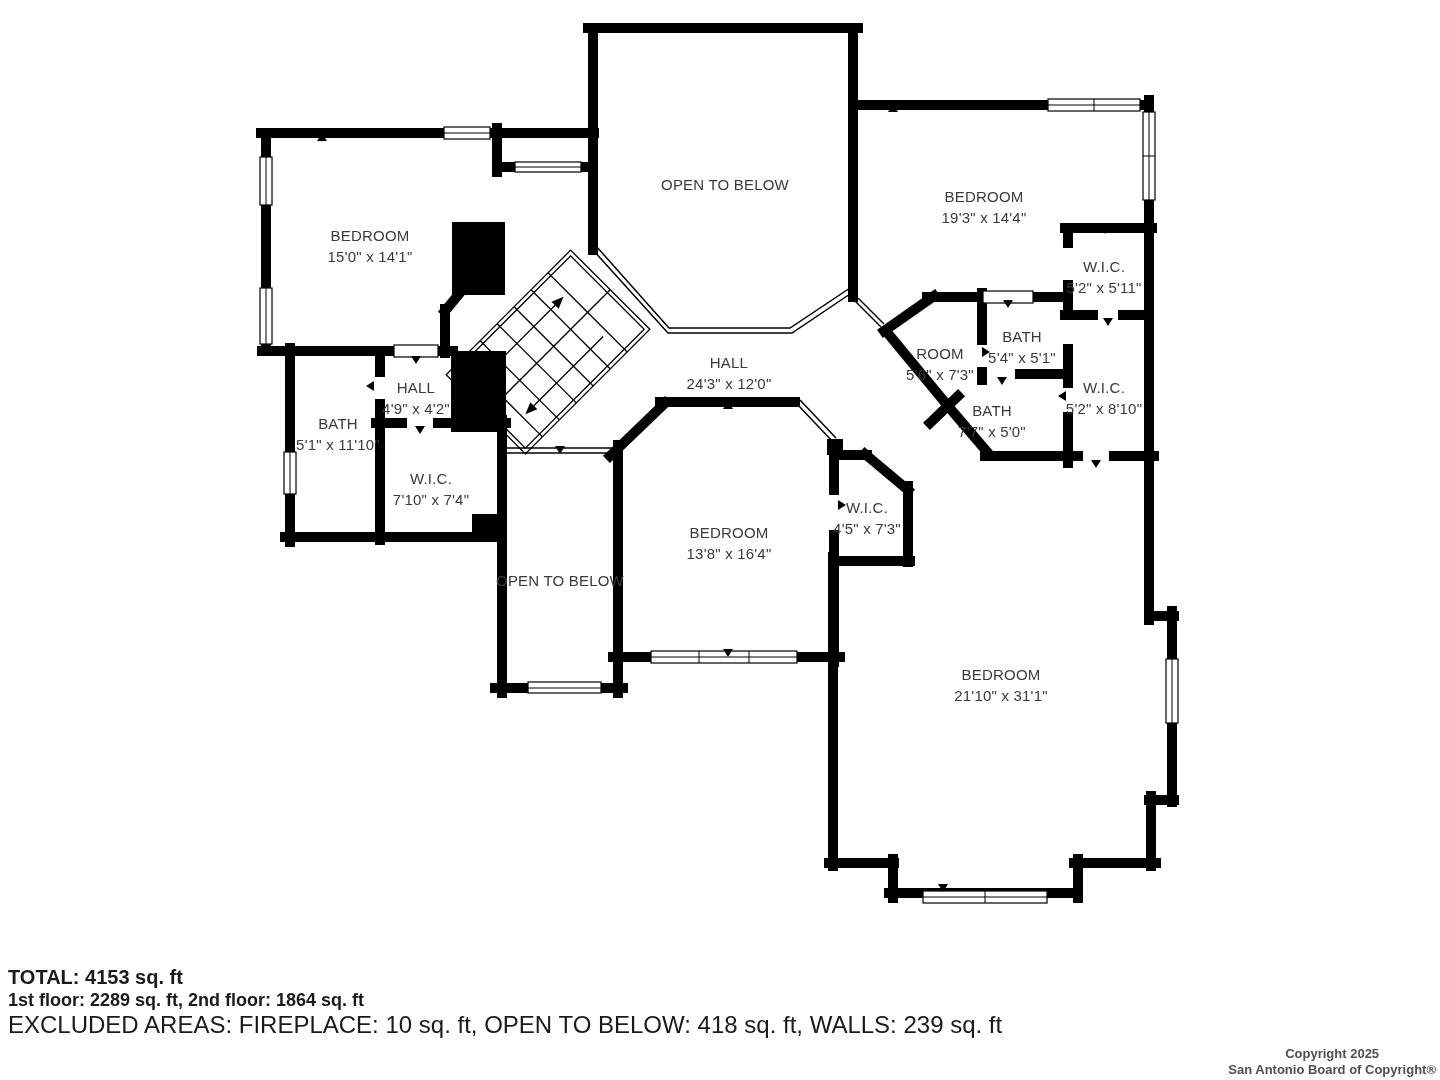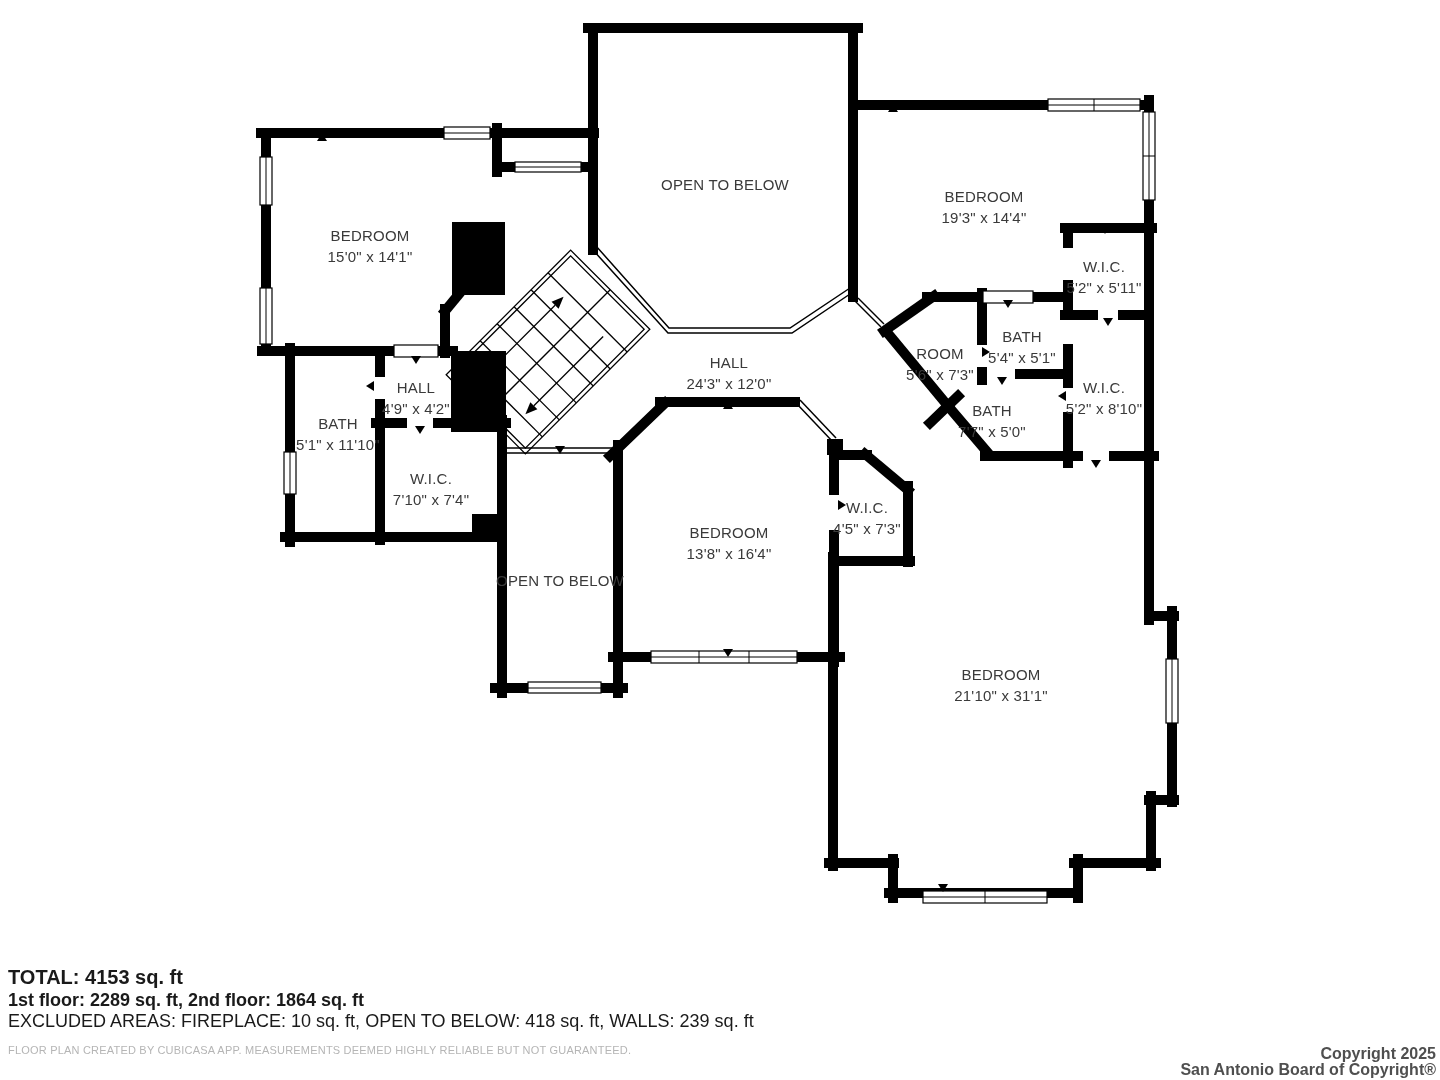--- a/index.html
+++ b/index.html
@@ -15,23 +15,23 @@
   .winline{stroke:var(--c-walls,#000);stroke-width:1;}
   .arrow{fill:var(--c-walls,#000);}
   
   .room-label{position:absolute;transform:translate(-50%,-50%);text-align:center;
     color:var(--c-label_text,#3a3a3a);font-size:15px;line-height:21px;white-space:nowrap;letter-spacing:.2px;}
   .room-label .rn,.room-label .rd{display:block;}
   
   .footer-line{position:absolute;left:0;width:1240px;text-align:left;color:var(--c-footer_text,#1a1a1a);margin-left:8px;}
   .f-total{top:966px;font-size:20px;font-weight:bold;}
   .f-floors{top:990px;font-size:18px;font-weight:bold;}
-  .f-excluded{top:1011px;font-size:18px;}
+  .f-excluded{top:1011px;font-size:24px;}
   .f-disclaimer{top:1044px;font-size:11px;color:var(--c-disclaimer_text,#b5b5b5);letter-spacing:.2px;}
-  .copyright{position:absolute;right:4px;bottom:2px;text-align:right;font-size:16px;font-weight:bold;
+  .copyright{position:absolute;right:4px;bottom:2px;text-align:center;font-size:13px;font-weight:bold;
     color:var(--c-copyright_text,#4f4f4f);text-shadow:1px 1px 0 #ffffff;line-height:16px;}
 </style>
 </head>
 <body>
 
 <div class="plan">
 
   <svg width="1440" height="1080" viewBox="0 0 1440 1080">
 
     <g>
@@ -279,20 +279,19 @@
     <span class="rd">4'5" x 7'3"</span>
   </div>
   <div class="room-label" style="left:1001px;top:685px">
     <span class="rn">BEDROOM</span>
     <span class="rd">21'10" x 31'1"</span>
   </div>
 
   <div class="footer-line f-total">TOTAL: 4153 sq. ft</div>
   <div class="footer-line f-floors">1st floor: 2289 sq. ft, 2nd floor: 1864 sq. ft</div>
   <div class="footer-line f-excluded">EXCLUDED AREAS: FIREPLACE: 10 sq. ft, OPEN TO BELOW: 418 sq. ft, WALLS: 239 sq. ft</div>
-  <div class="footer-line f-disclaimer">FLOOR PLAN CREATED BY CUBICASA APP. MEASUREMENTS DEEMED HIGHLY RELIABLE BUT NOT GUARANTEED.</div>
 
   <div class="copyright">
     <span class="rn" style="display:block">Copyright 2025</span>
     <span class="rd" style="display:block">San Antonio Board of Copyright®</span>
   </div>
 
 </div>
 
 </body></html>

